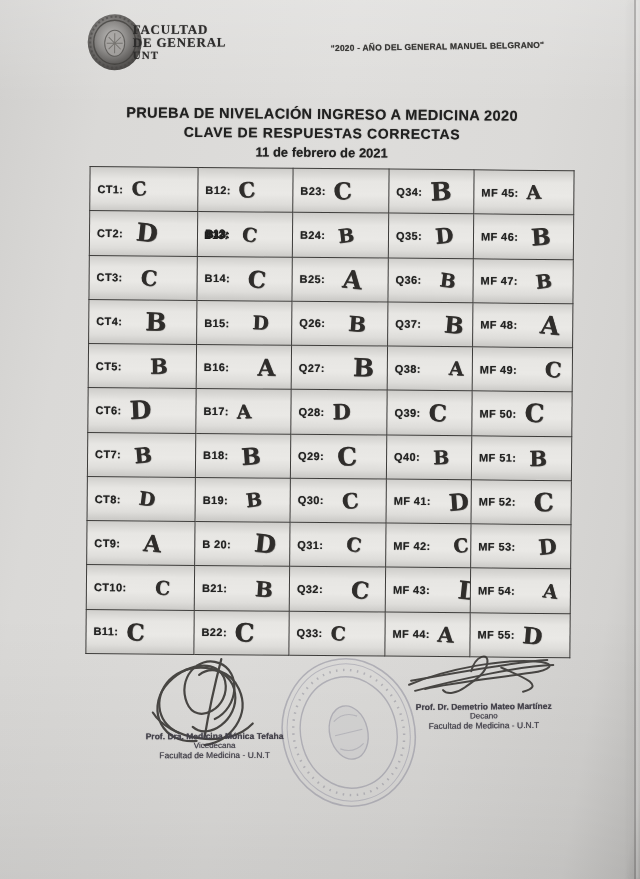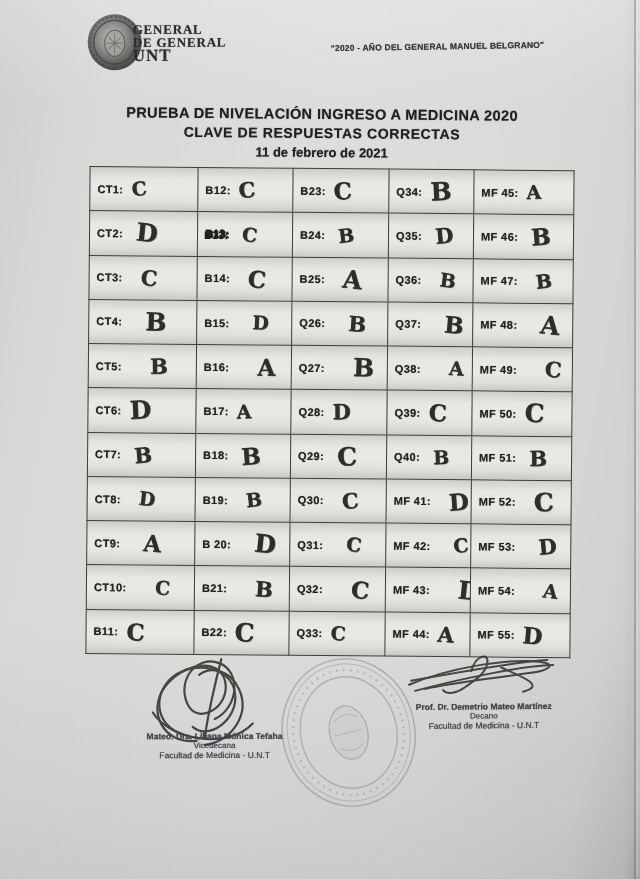--- a/index.html
+++ b/index.html
@@ -27,21 +27,21 @@
   }
   
   #logo-seal{position:absolute;left:82px;top:14px;width:60px;height:62px;}
   #logo-text{
     position:absolute;left:130px;top:24px;
     font-family:"Liberation Serif",serif;font-weight:bold;color:#2e2d2c;
     font-size:13px;line-height:13px;letter-spacing:.8px;
     text-shadow:0 0 1px rgba(40,40,40,.55);
     transform:rotate(-.8deg);
   }
-  #logo-text .l3{font-size:17px;letter-spacing:1px;}
+  #logo-text .l3{font-size:11px;letter-spacing:1px;}
   #motto{
     position:absolute;left:328px;top:40px;width:250px;
     font-size:8.5px;font-weight:bold;color:#3a3936;letter-spacing:.2px;
     text-shadow:0 0 .8px rgba(50,50,50,.7);
     transform:rotate(-1.4deg);
   }
   
   #title{
     position:absolute;left:0;top:106px;width:640px;text-align:center;
     color:#212120;font-weight:bold;
@@ -109,21 +109,21 @@
       </defs>
       <ellipse cx="30" cy="30" rx="27" ry="28" fill="url(#sealg)"></ellipse>
       <ellipse cx="30" cy="30" rx="21" ry="22" fill="none" stroke="#3c3a38" stroke-width="1.4" opacity=".7"></ellipse>
       <ellipse cx="30" cy="31" rx="10" ry="13" fill="#a7a5a3" opacity=".8"></ellipse>
       <ellipse cx="30" cy="31" rx="10" ry="13" fill="none" stroke="#4a4846" stroke-width="1" opacity=".7"></ellipse>
       <path d="M22,31 h16 M30,21 v20 M24,25 l12,12 M36,25 l-12,12" stroke="#55534f" stroke-width="1" opacity=".6" fill="none"></path>
       <ellipse cx="30" cy="30" rx="24.5" ry="25.5" fill="none" stroke="#454341" stroke-width="2" stroke-dasharray="2 2.5" opacity=".55"></ellipse>
     </svg>
   </div>
   <div id="logo-text">
-    <div class="l1">GENERAL</div>
+    <div class="l1">FACULTAD</div>
     <div class="l2">DE GENERAL</div>
     <div class="l3">UNT</div>
   </div>
   <div id="motto">"2020 - AÑO DEL GENERAL MANUEL BELGRANO"</div>
 
   <div id="title">
     <div class="t1">PRUEBA DE NIVELACIÓN INGRESO A MEDICINA 2020</div>
     <div class="t2">CLAVE DE RESPUESTAS CORRECTAS</div>
     <div class="t3">11 de febrero de 2021</div>
   </div>
@@ -246,21 +246,21 @@
         <path d="M4,46 C40,30 100,18 136,22 C150,24 146,30 126,33 C94,38 44,44 20,50"></path>
         <path d="M10,52 C54,40 116,26 148,25"></path>
         <path d="M6,42 C48,34 112,22 142,20"></path>
         <path d="M66,32 C70,16 84,12 82,24 C80,35 68,42 60,48 C52,54 42,56 38,51"></path>
         <path d="M96,28 C120,38 140,46 118,52"></path>
       </g>
     </svg>
   </div>
 
   <div id="left-sig-block" class="sig-block">
-    <div class="sig-name">Mateo. Dra. Liliana Mónica Tefaha</div>
+    <div class="sig-name">Prof. Dra. Medicina Mónica Tefaha</div>
     <div class="sig-role">Vicedecana</div>
     <div class="sig-org">Facultad de Medicina - U.N.T</div>
   </div>
   <div id="right-sig-block" class="sig-block">
     <div class="sig-name">Prof. Dr. Demetrio Mateo Martínez</div>
     <div class="sig-role">Decano</div>
     <div class="sig-org">Facultad de Medicina - U.N.T</div>
   </div>
 
 </div>

